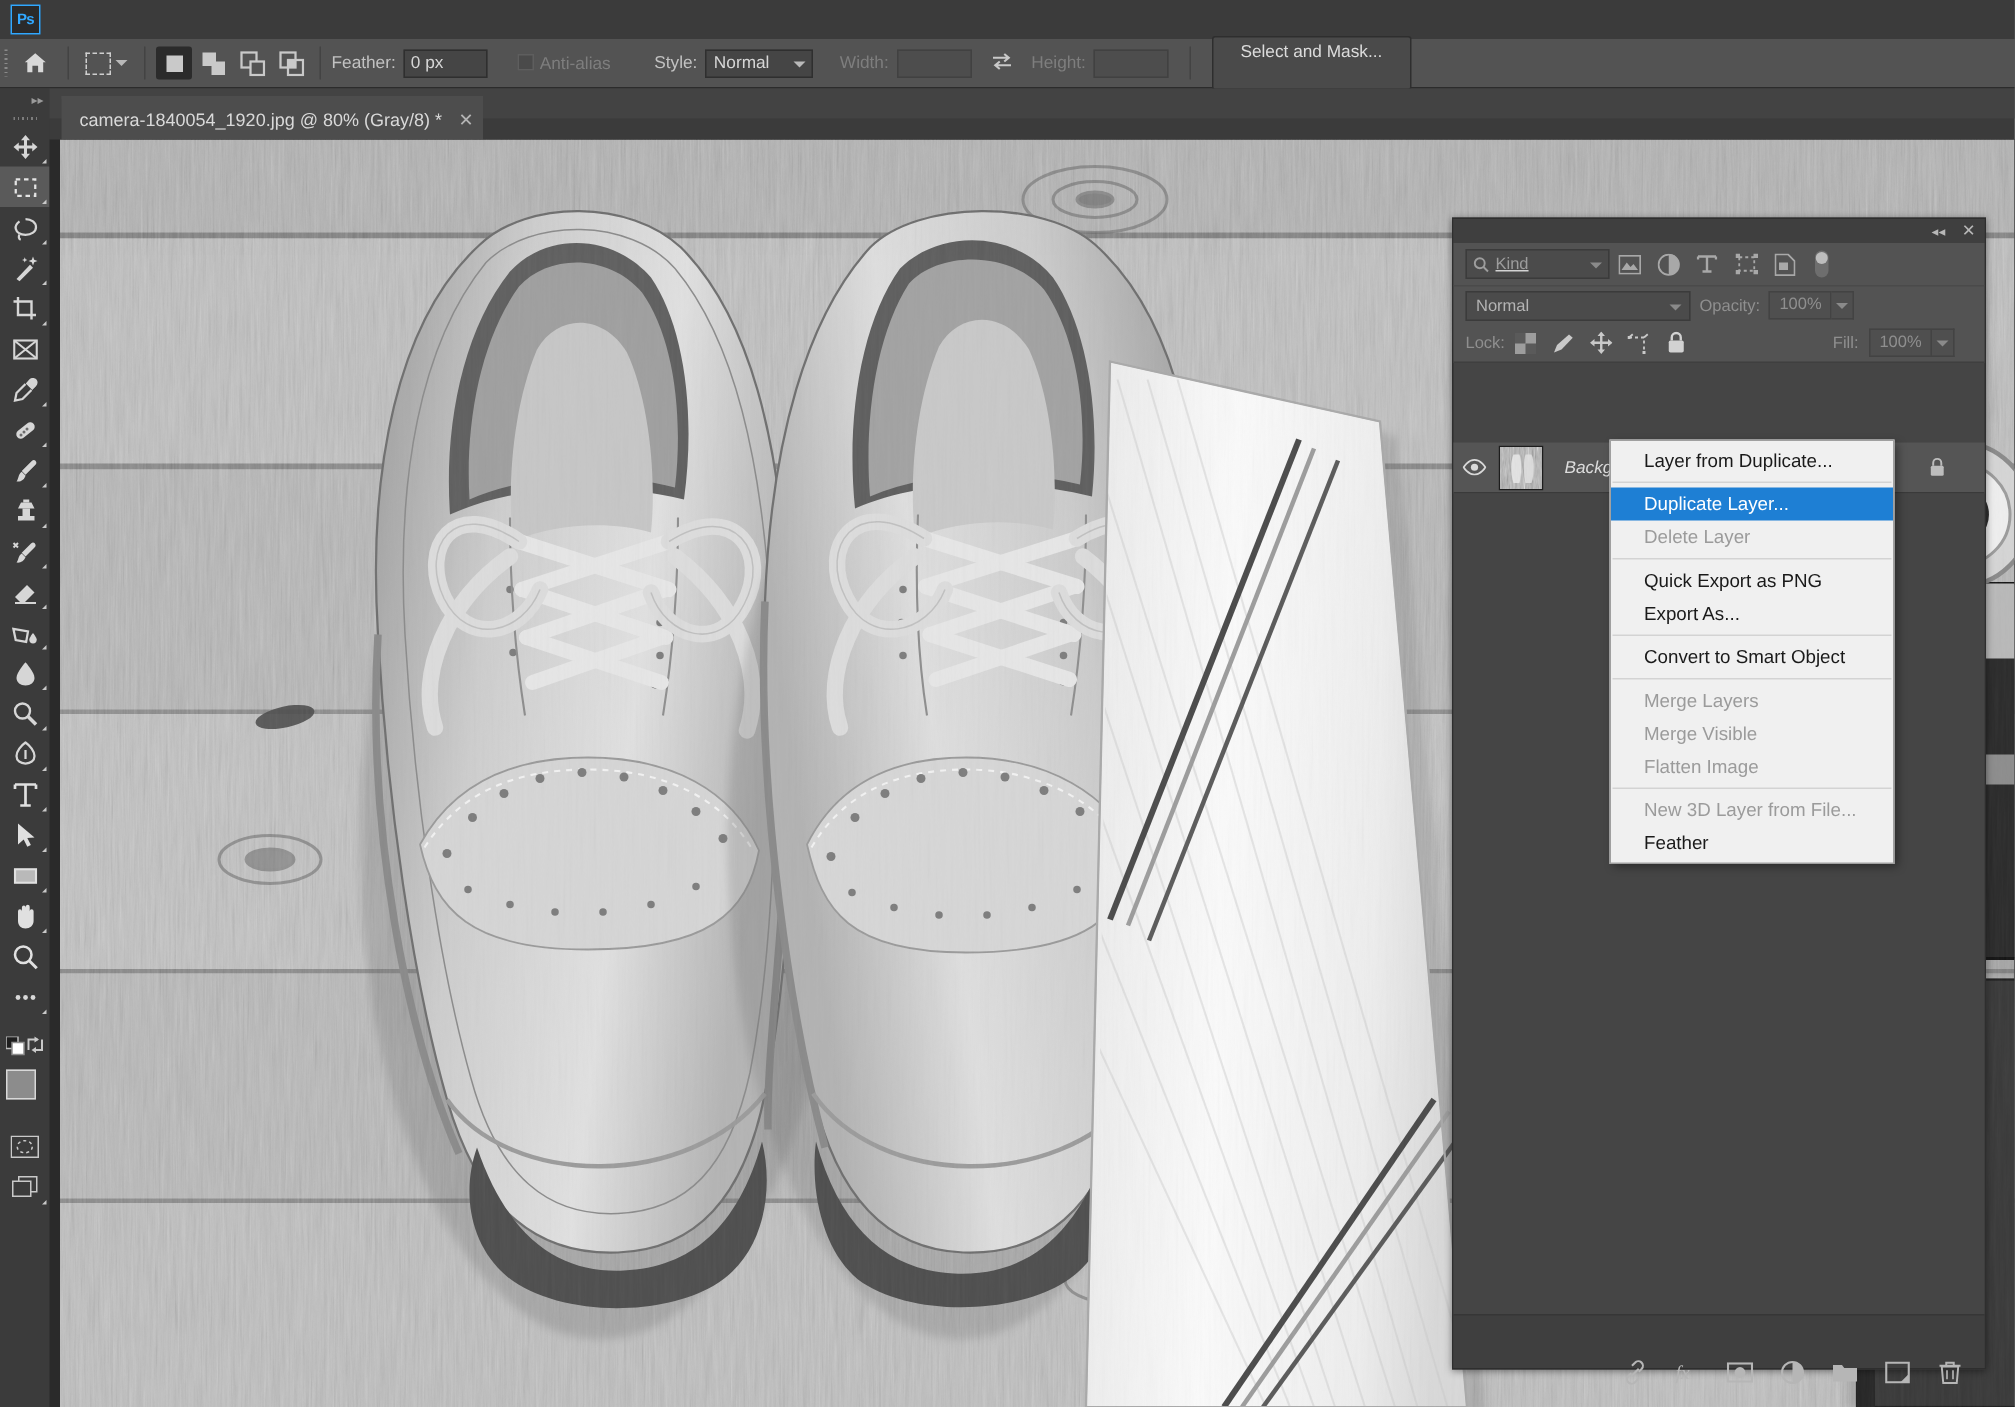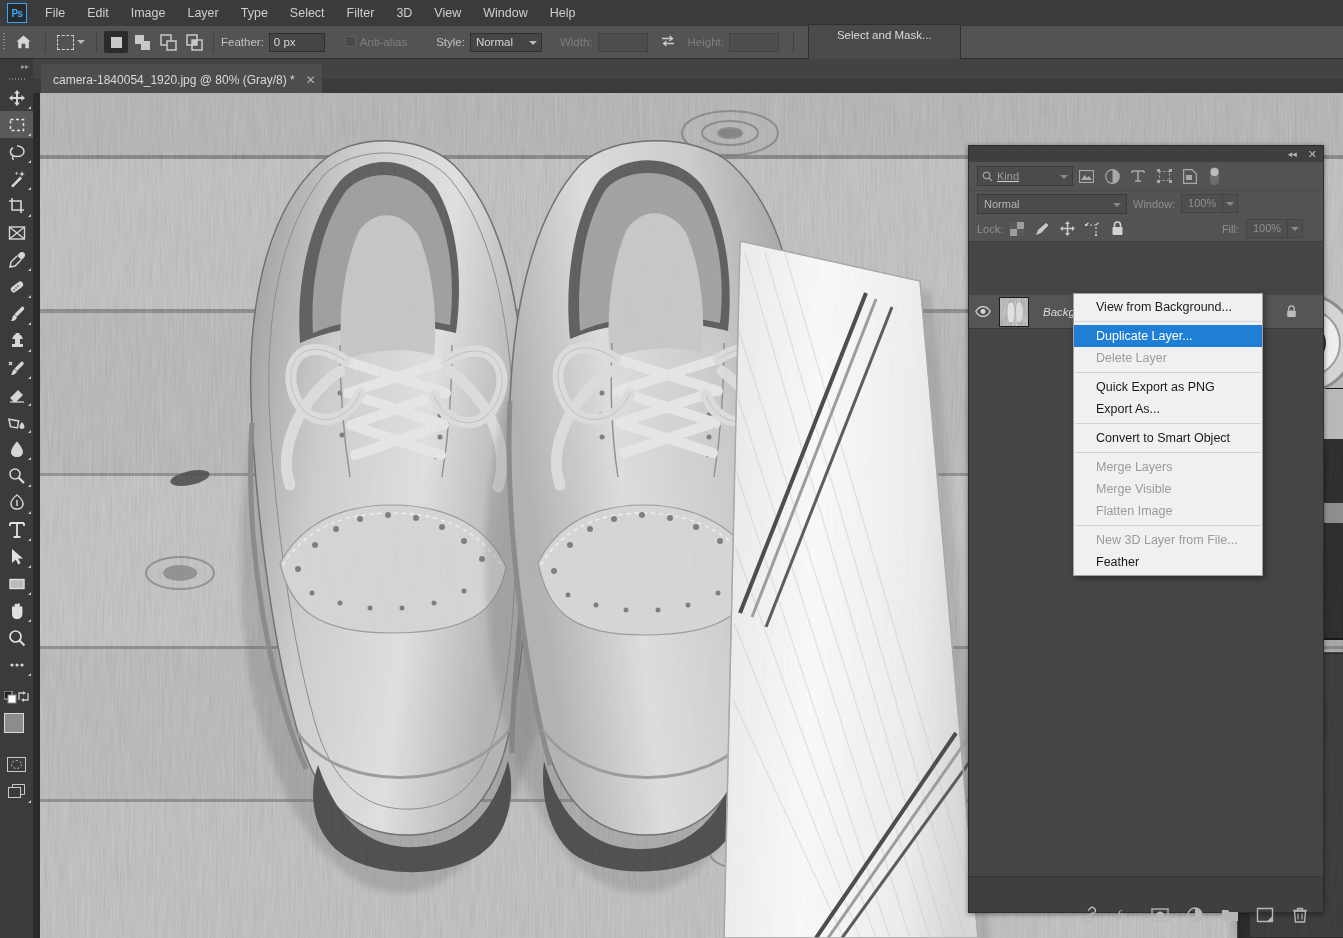--- a/index.html
+++ b/index.html
@@ -28,21 +28,21 @@
   .boolbtn.active { background:#2b2b2b; }
   .opt-label { color:#c2c2c2; font-size:11.5px; margin-right:5px; }
   .opt-label.dim { color:#7e7e7e;text-align:center; }
   .opt-field { background:#454545; border:1px solid #2f2f2f; height:19px; color:#d6d6d6; font-size:11.5px;
       padding:0 4px; line-height:17px; }
   .opt-field.dim { background:#4d4d4d; border-color:#414141; color:#6f6f6f; }
   .opt-select { background:#454545; border:1px solid #2f2f2f; height:19px; color:#d6d6d6; font-size:11.5px;
       padding:0 16px 0 5px; line-height:17px; position:relative; min-width:72px; cursor:pointer; }
   .opt-select .chev { position:absolute; right:4px; top:7px; }
   .opt-check { width:11px;height:11px;border:1px solid #5e5e5e;background:#4a4a4a;display:inline-block;margin-right:4px;vertical-align:-1px; }
-  #select-mask-btn { background:#4a4a4a; border:1px solid #2e2e2e; height:36px; padding:0 28px; line-height:20px;
+  #select-mask-btn { background:#4a4a4a; border:1px solid #2e2e2e; height:36px; padding:0 18px; line-height:20px;
       color:#dcdcdc; font-size:11.5px; cursor:pointer; border-radius:2px; }
 
   
   #toolbar { position:absolute; left:0; top:59px; width:33px; height:879px; background:#3b3b3b; }
   #tb-collapse { height:15px; display:flex; align-items:center; justify-content:flex-end; padding-right:4px; color:#9a9a9a; font-size:8px; cursor:pointer; }
   #tb-grip { height:10px; display:flex; align-items:center; justify-content:center; }
   .grip-h { width:16px;height:2px;background:repeating-linear-gradient(to right,#7d7d7d 0 1px,transparent 1px 3px); }
   .tool { width:33px; height:27px; display:flex; align-items:center; justify-content:center; position:relative; cursor:pointer; }
   .tool.active { background:#5a5a5a; }
   .tool .tri { position:absolute; right:2px; bottom:2px; width:0;height:0;
@@ -115,33 +115,20 @@
   .ctx-item.highlight { background:#1e7fd4; color:#ffffff; }
   .ctx-sep { height:1px; background:#d3d3d3; margin:3px 1px; }
 </style>
 </head>
 <body>
 
 <div id="menubar">
   <div id="ps-logo">
     <div class="badge">Ps</div>
   </div>
-  <div id="menu-items" style="display:flex;">
-      <div class="menu-item">File</div>
-      <div class="menu-item">Edit</div>
-      <div class="menu-item">Image</div>
-      <div class="menu-item">Layer</div>
-      <div class="menu-item">Type</div>
-      <div class="menu-item">Select</div>
-      <div class="menu-item">Filter</div>
-      <div class="menu-item">3D</div>
-      <div class="menu-item">View</div>
-      <div class="menu-item">Window</div>
-      <div class="menu-item">Help</div>
-    </div>
 </div>
 
 <div id="optionsbar">
   <div id="opt-grip">
       <div class="grip-dots"></div>
     </div>
 
   <div id="home-btn">
     <svg width="17" height="16" viewBox="0 0 17 16">
         <path d="M8.5 1.5 L1.5 7.5 L3.2 7.5 L3.2 14.2 L6.6 14.2 L6.6 9.8 L10.4 9.8 L10.4 14.2 L13.8 14.2 L13.8 7.5 L15.5 7.5 Z" fill="#d8d8d8"></path>
@@ -764,21 +751,21 @@
           <circle cx="5.5" cy="6" r="4" fill="#bdbdbd"></circle>
         </svg>
     </div>
   </div>
 
   <div id="blend-row">
     <div id="blend-select">
       <span>Normal</span>
       <div class="chev"></div>
     </div>
-    <span class="dim-label">Window:</span>
+    <span class="dim-label">Opacity:</span>
     <div style="display:flex;">
       <div class="num-field">100%</div>
       <div class="num-stepper">
           <div class="chev" style="border-top-color:#8a8a8a;"></div>
         </div>
     </div>
   </div>
 
   <div id="lock-row">
     <span class="dim-label" style="margin-right:0;">Lock:</span>
@@ -895,21 +882,21 @@
         <svg width="18" height="18" viewBox="0 0 18 18">
           <path d="M3.5 5 H14.5 L13.5 16 H4.5 Z" fill="none" stroke="#b6b6b6" stroke-width="1.3"></path>
           <path d="M2 4.5 H16 M6.5 4.5 V2.5 H11.5 V4.5" fill="none" stroke="#b6b6b6" stroke-width="1.3"></path>
           <path d="M7 7.5 V13.5 M11 7.5 V13.5" stroke="#b6b6b6" stroke-width="1.1"></path>
         </svg>
       </div>
     </div>
 </div>
 
 <div id="context-menu">
-    <div class="ctx-item">View from Background...</div>
+    <div class="ctx-item">Layer from Duplicate...</div>
     <div class="ctx-sep"></div>
     <div class="ctx-item highlight">Duplicate Layer...</div>
     <div class="ctx-item disabled">Delete Layer</div>
     <div class="ctx-sep"></div>
     <div class="ctx-item">Quick Export as PNG</div>
     <div class="ctx-item">Export As...</div>
     <div class="ctx-sep"></div>
     <div class="ctx-item">Convert to Smart Object</div>
     <div class="ctx-sep"></div>
     <div class="ctx-item disabled">Merge Layers</div>

